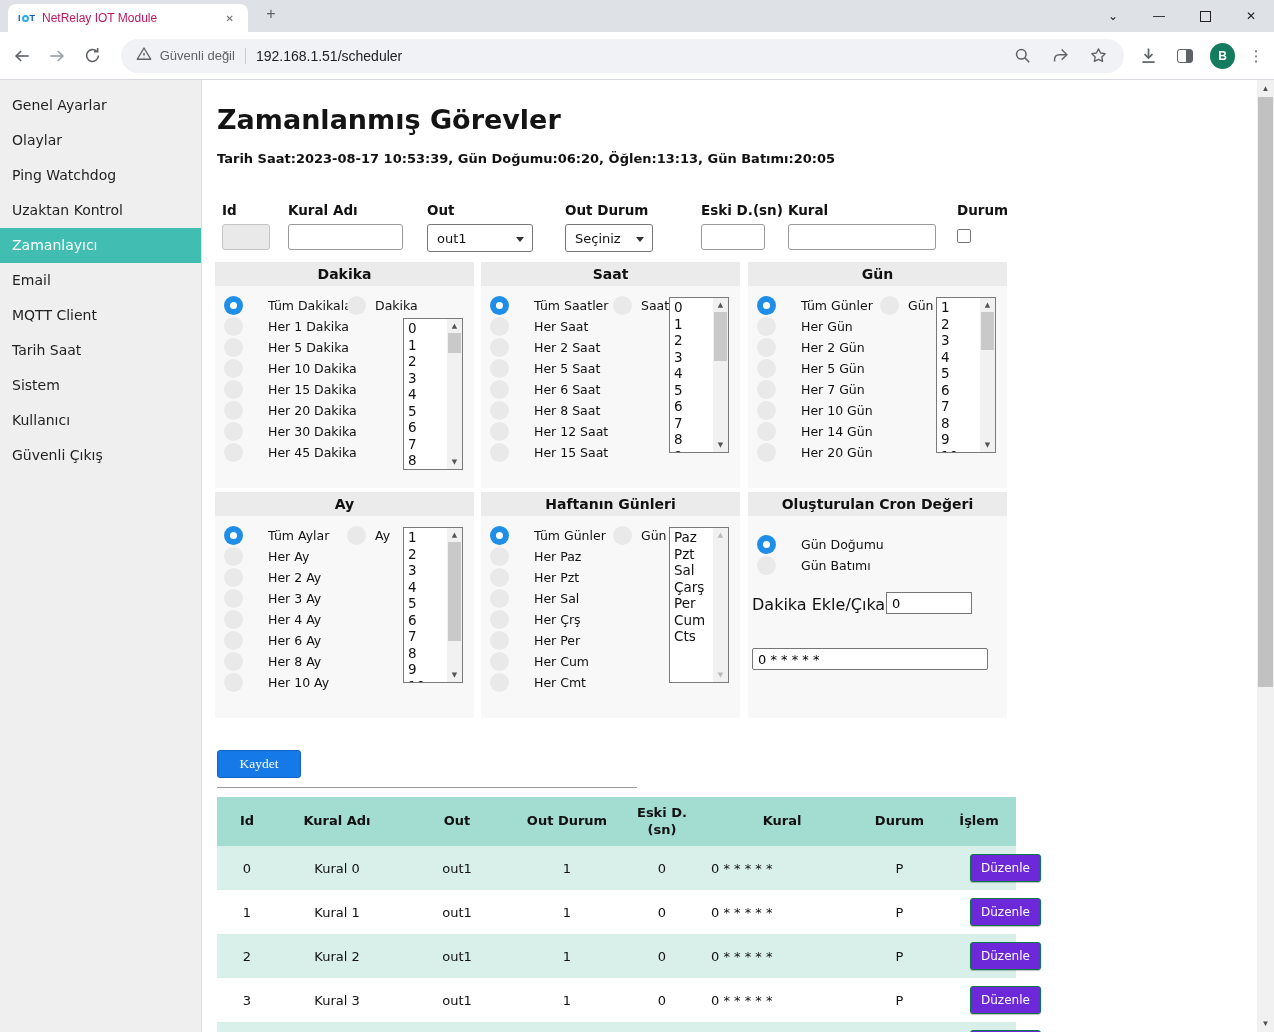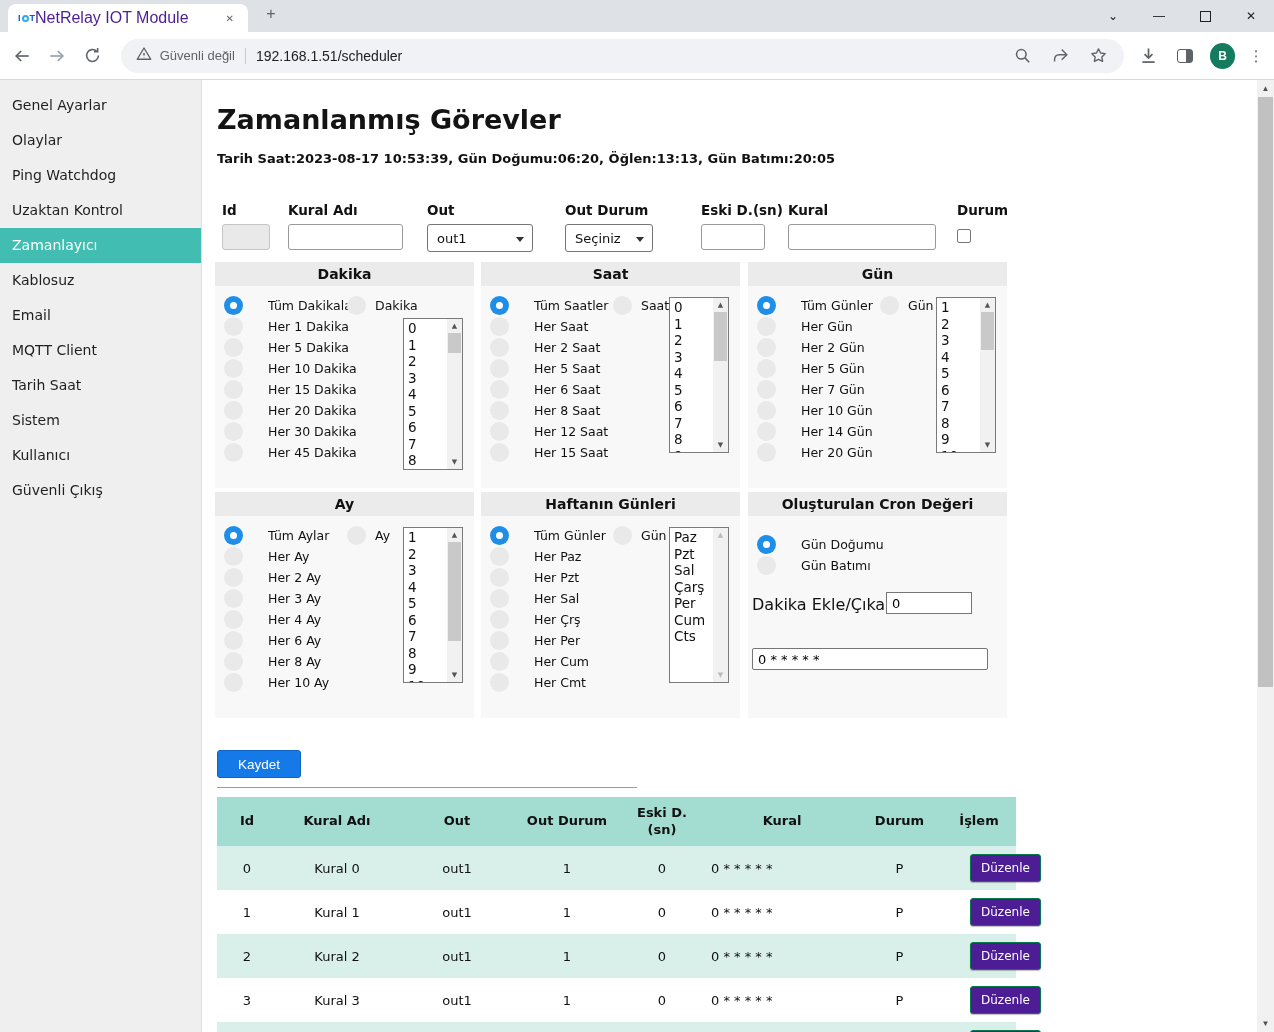--- a/index.html
+++ b/index.html
@@ -3,21 +3,21 @@
 <meta charset="utf-8">
 <style>
   * { margin:0; padding:0; box-sizing:border-box; }
   html,body { width:1274px; height:1032px; overflow:hidden; background:#fff; font-family:"Liberation Sans", sans-serif; }
 
   
   .tabbar { position:relative; height:32px; background:#DEE1E6; }
   .tab { position:absolute; left:8px; top:4px; width:240px; height:28px; background:#fff; border-radius:8px 8px 0 0; display:flex; align-items:center; padding:0 10px 0 10px; }
   .favicon { display:flex; align-items:center; font-weight:bold; font-size:9px; color:#1256C4; }
   .fi-o { display:inline-block; width:7px; height:7px; border:2px solid #29AEE6; border-radius:50%; margin:0 1px; }
-  .tab-title { flex:1; font-size:16px; color:#4c1d95; white-space:nowrap; overflow:hidden; }
+  .tab-title { flex:1; font-size:12px; color:#be185d; margin-left:7px; white-space:nowrap; overflow:hidden; }
   .tab-close { font-size:10px; color:#5F6368; padding:2px 4px; }
   .newtab { position:absolute; left:261px; top:5px; font-size:16px; color:#5F6368; width:20px; text-align:center; }
   .win-controls { position:absolute; right:0; top:0; height:32px; display:flex; }
   .wc { width:46px; height:32px; display:flex; align-items:center; justify-content:center; font-size:12px; color:#202124; }
   .max-box { width:11px; height:11px; border:1.3px solid #202124; }
 
   .toolbar { position:relative; height:48px; background:#fff; border-bottom:1px solid #D6D9DD; display:flex; align-items:center; padding:0 10px; }
   .nav-icon { width:24px; height:24px; margin-right:12px; display:flex; align-items:center; justify-content:center; }
   .omnibox { width:1020px; height:34px; background:#F0F2F5; border-radius:17px; display:flex; align-items:center; padding:0 14px; margin-left:4px; }
   .sec-label { font-size:13px; color:#5F6368; margin-left:7px; white-space:nowrap; }
@@ -75,28 +75,28 @@
   .listbox.noscroll .lb-arrow { color:#BBB; }
   .lb-thumb { position:absolute; top:14px; left:1px; right:1px; background:#C9C9C9; }
 
   
   .cr-radios { position:absolute; left:9px; top:42px; }
   .cr-min-label { position:absolute; left:4px; top:103px; font-size:16px; }
   .cr-min-input { position:absolute; left:138px; top:100px; width:86px; height:22px; border:1px solid #767676; font-family:"DejaVu Sans", sans-serif; font-size:13px; padding:0 5px; }
   .cr-cron-input { position:absolute; left:4px; top:156px; width:236px; height:22px; border:1px solid #767676; border-radius:2px; font-family:"DejaVu Sans", sans-serif; font-size:13px; padding:0 5px; }
 
   
-  #save-btn { position:absolute; left:15px; top:670px; width:84px; height:28px; background:#1679E8; border:1px solid #1162C6; border-radius:3px; color:#fff; font-family:Liberation Sans, sans-serif; font-size:13.5px; cursor:pointer; }
+  #save-btn { position:absolute; left:15px; top:670px; width:84px; height:28px; background:#1679E8; border:1px solid #1162C6; border-radius:3px; color:#fff; font-family:Liberation Serif, serif; font-size:13.5px; cursor:pointer; }
   .hr { position:absolute; left:15px; top:707px; width:420px; height:1px; background:#9B9B9B; }
   .rules-table { position:absolute; left:15px; top:717px; width:799px; border-collapse:collapse; table-layout:fixed; font-size:13px; }
   .rules-table th { background:#A3DCD1; height:49px; font-weight:bold; text-align:center; vertical-align:middle; white-space:pre-line; line-height:1.25; }
   .rules-table td { height:44px; text-align:center; vertical-align:middle; background:#fff; }
   .rules-table tr.alt td { background:#D9F0EA; }
   .rules-table td.cell-rule { text-align:left; padding-left:4px; }
-  .edit-btn { background:#4c1d95; border:1px solid #087A47; border-radius:3px; color:#fff; font-family:"DejaVu Sans", sans-serif; font-size:12px; padding:6px 10px; cursor:pointer; box-shadow:0 1px 1px rgba(0,0,0,.25);margin-left:28px; }
+  .edit-btn { background:#6d28d9; border:1px solid #087A47; border-radius:3px; color:#fff; font-family:"DejaVu Sans", sans-serif; font-size:12px; padding:6px 10px; cursor:pointer; box-shadow:0 1px 1px rgba(0,0,0,.25);margin-left:28px; }
 </style>
 </head>
 <body>
 
 <div class="tabbar">
   <div class="tab">
     <span class="favicon">
         <span id="fi-i">I</span>
         <span class="fi-o"></span>
         <span id="fi-t">T</span>
@@ -178,21 +178,20 @@
   <span class="kebab">⋮</span>
 </div>
 
 <div class="app">
   <div class="sidebar">
       <div class="side-item">Genel Ayarlar</div>
       <div class="side-item">Olaylar</div>
       <div class="side-item">Ping Watchdog</div>
       <div class="side-item">Uzaktan Kontrol</div>
       <div class="side-item active">Zamanlayıcı</div>
-      <div class="side-item">Kablosuz</div>
       <div class="side-item">Email</div>
       <div class="side-item">MQTT Client</div>
       <div class="side-item">Tarih Saat</div>
       <div class="side-item">Sistem</div>
       <div class="side-item">Kullanıcı</div>
       <div class="side-item">Güvenli Çıkış</div>
     </div>
 
   <div class="main">
     <div class="page-title">Zamanlanmış Görevler</div>

